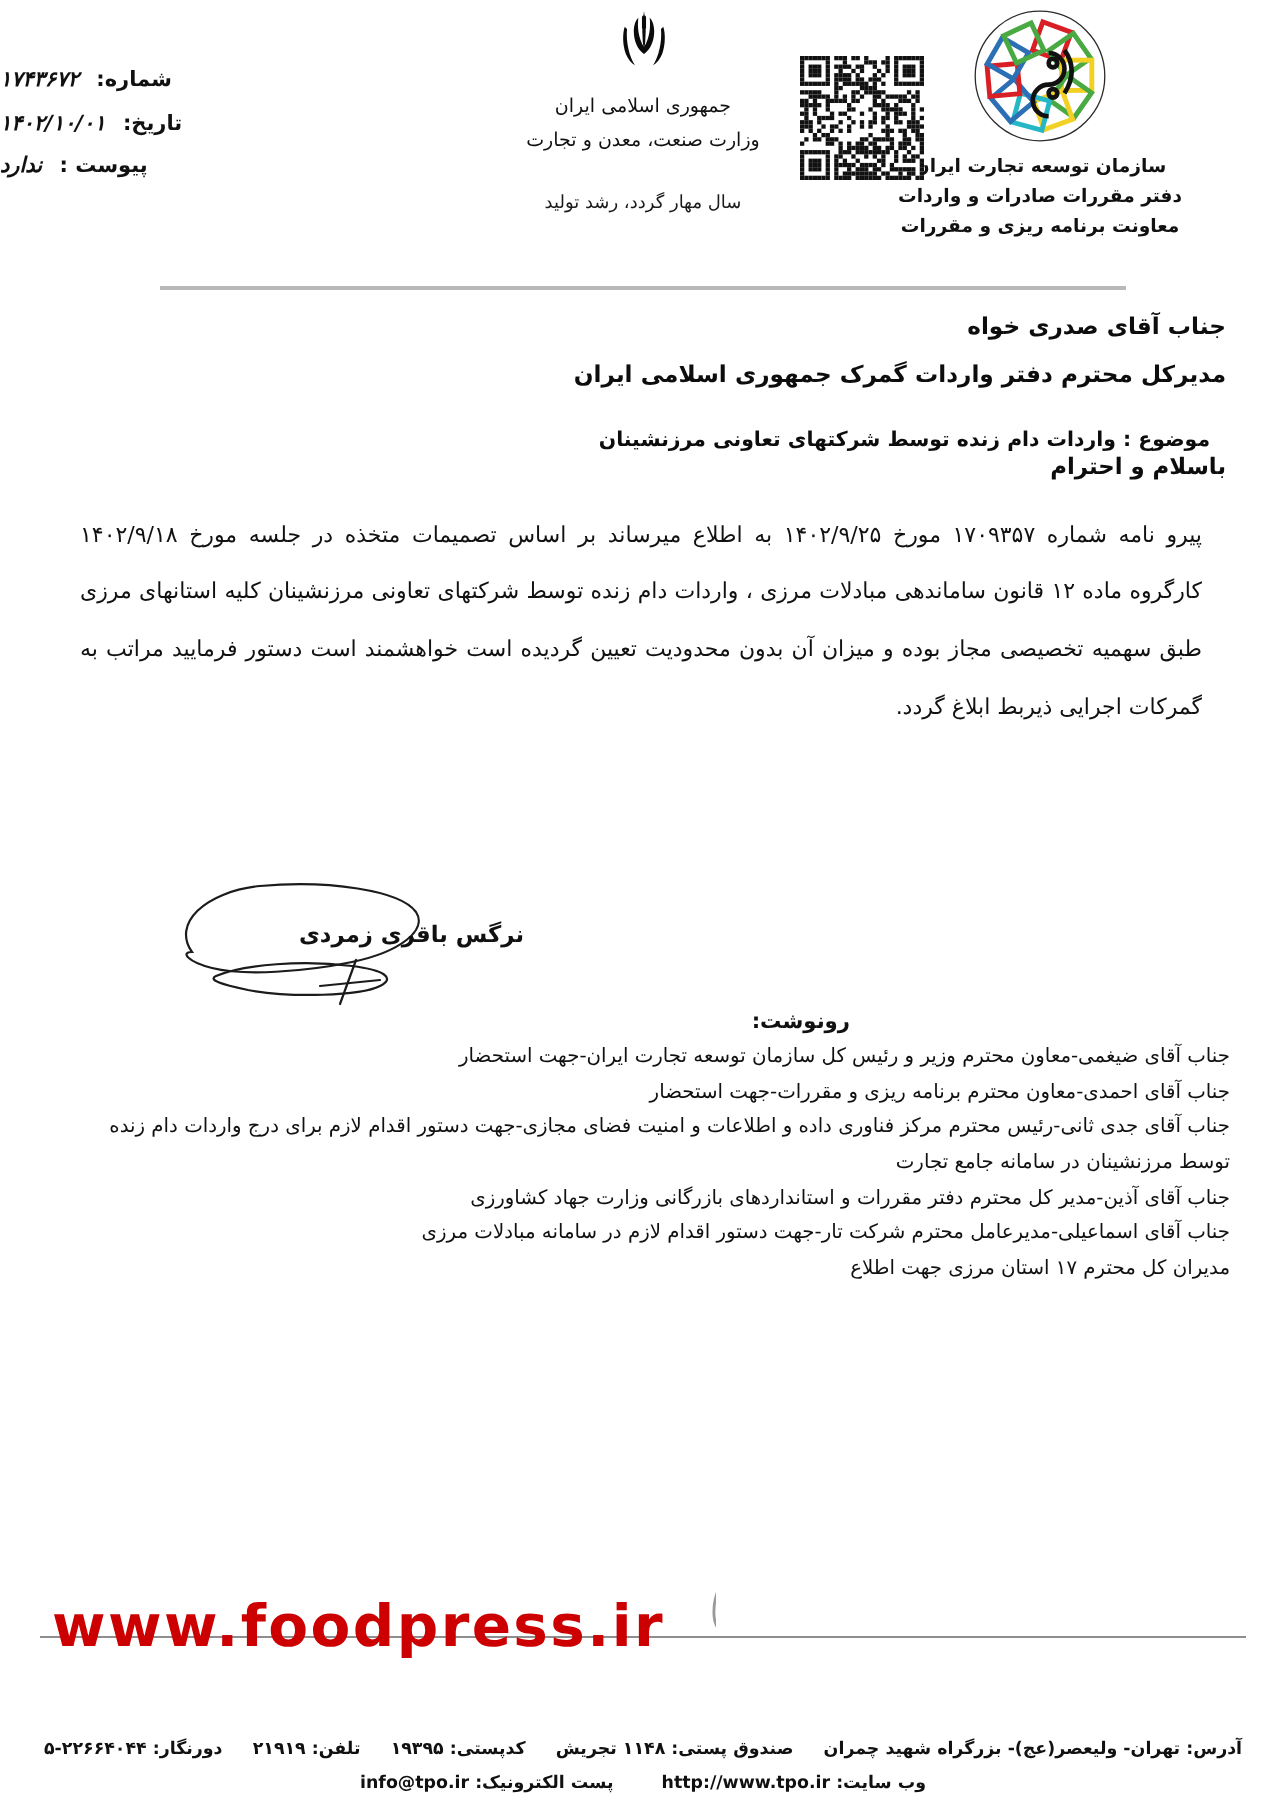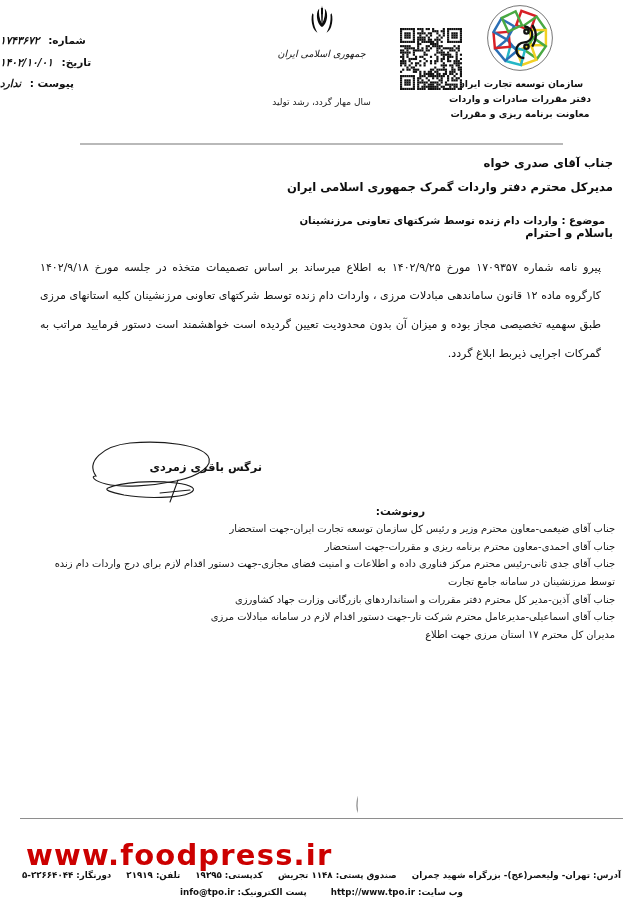--- a/index.html
+++ b/index.html
@@ -60,21 +60,20 @@
   }
   .emblem {
     width: 34px;
     height: 38px;
     margin: 0 auto 4px auto;
   }
   .ministry-lines {
     font-size: 9.5px;
     color: #111;
     line-height: 1.75;
-    font-style: italic;
     font-family: "DejaVu Serif", "Liberation Serif", serif;
   }
   .slogan {
     position: absolute;
     top: 97px;
     left: 0; right: 0;
     margin: 0 auto;
     width: 240px;
     text-align: center;
     font-size: 9px;
@@ -207,21 +206,21 @@
   .wm-fa {
     position: absolute;
     top: 752px;
     left: 28px;
     width: 330px;
     height: 70px;
     pointer-events: none;
   }
   .wm-en {
     position: absolute;
-    top: 838px;
+    top: 796px;
     left: 26px;
     font-size: 29px;
     font-weight: bold;
     letter-spacing: 1.2px;
     color: #cc0000;
     font-family: "DejaVu Sans", "Liberation Sans", sans-serif;
     direction: ltr;
     pointer-events: none;
     z-index: 6;
   }
@@ -301,20 +300,21 @@
             <path d="M30,40 C24,36 21,28 21,20 C21,14 23,10 25,8 C24,16 25,26 30,34 Z"></path>
             <path d="M30,40 C36,36 39,28 39,20 C39,14 37,10 35,8 C36,16 35,26 30,34 Z"></path>
             <path d="M13,16 C11,22 11,32 14,40 C16,45 19,48 22,50 C17,42 14,30 15,18 Z"></path>
             <path d="M47,16 C49,22 49,32 46,40 C44,45 41,48 38,50 C43,42 46,30 45,18 Z"></path>
             <rect x="28.2" y="6" width="3.6" height="12" rx="1.4"></rect>
           </g>
         </svg>
       </div>
       <div class="ministry-lines">
         <div>جمهوری اسلامی ایران</div>
+        <div>وزارت صنعت، معدن و تجارت</div>
       </div>
     </div>
 
     <div class="slogan">سال مهار گردد، رشد تولید</div>
 
     <div class="qr-wrap">
       <svg id="qr-svg" viewBox="0 0 29 29" width="62" height="62" aria-hidden="true">
           <rect x="0" y="0" width="29" height="29" fill="#ffffff"></rect>
           <rect x="0" y="0" width="1" height="1" fill="#111111"></rect>
           <rect x="1" y="0" width="1" height="1" fill="#111111"></rect>

